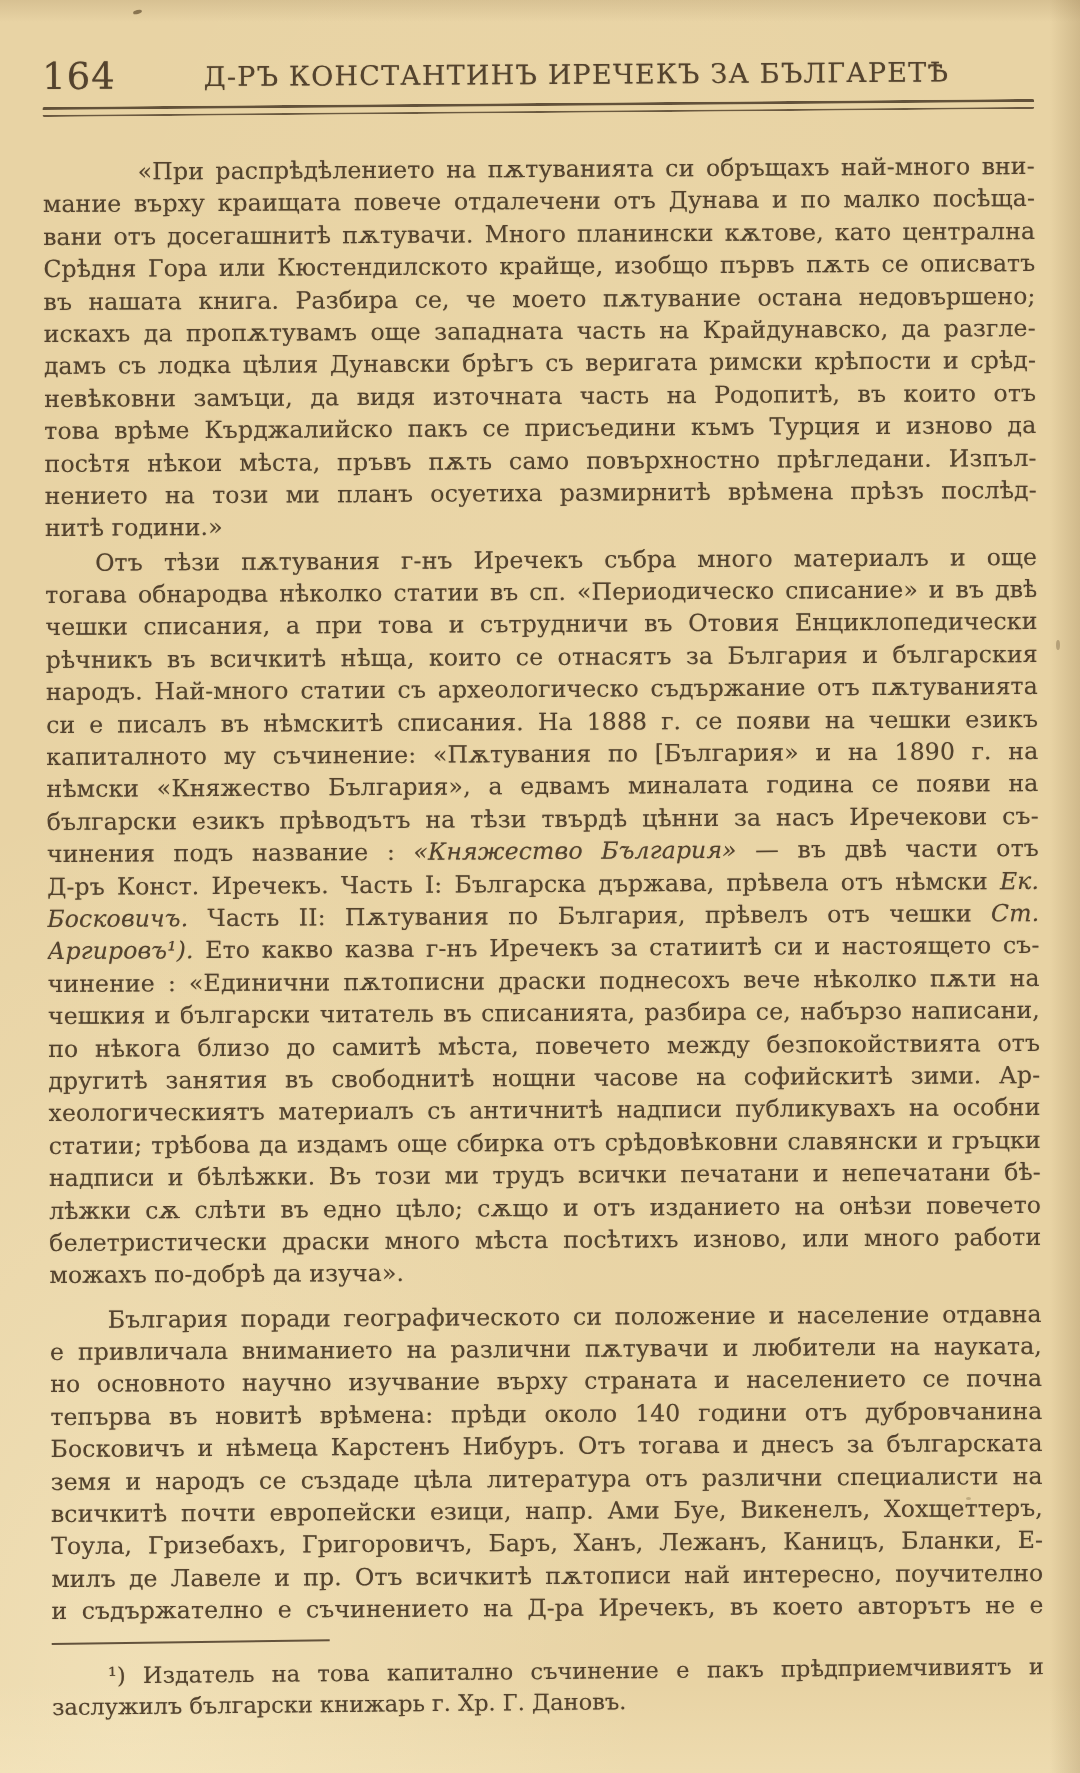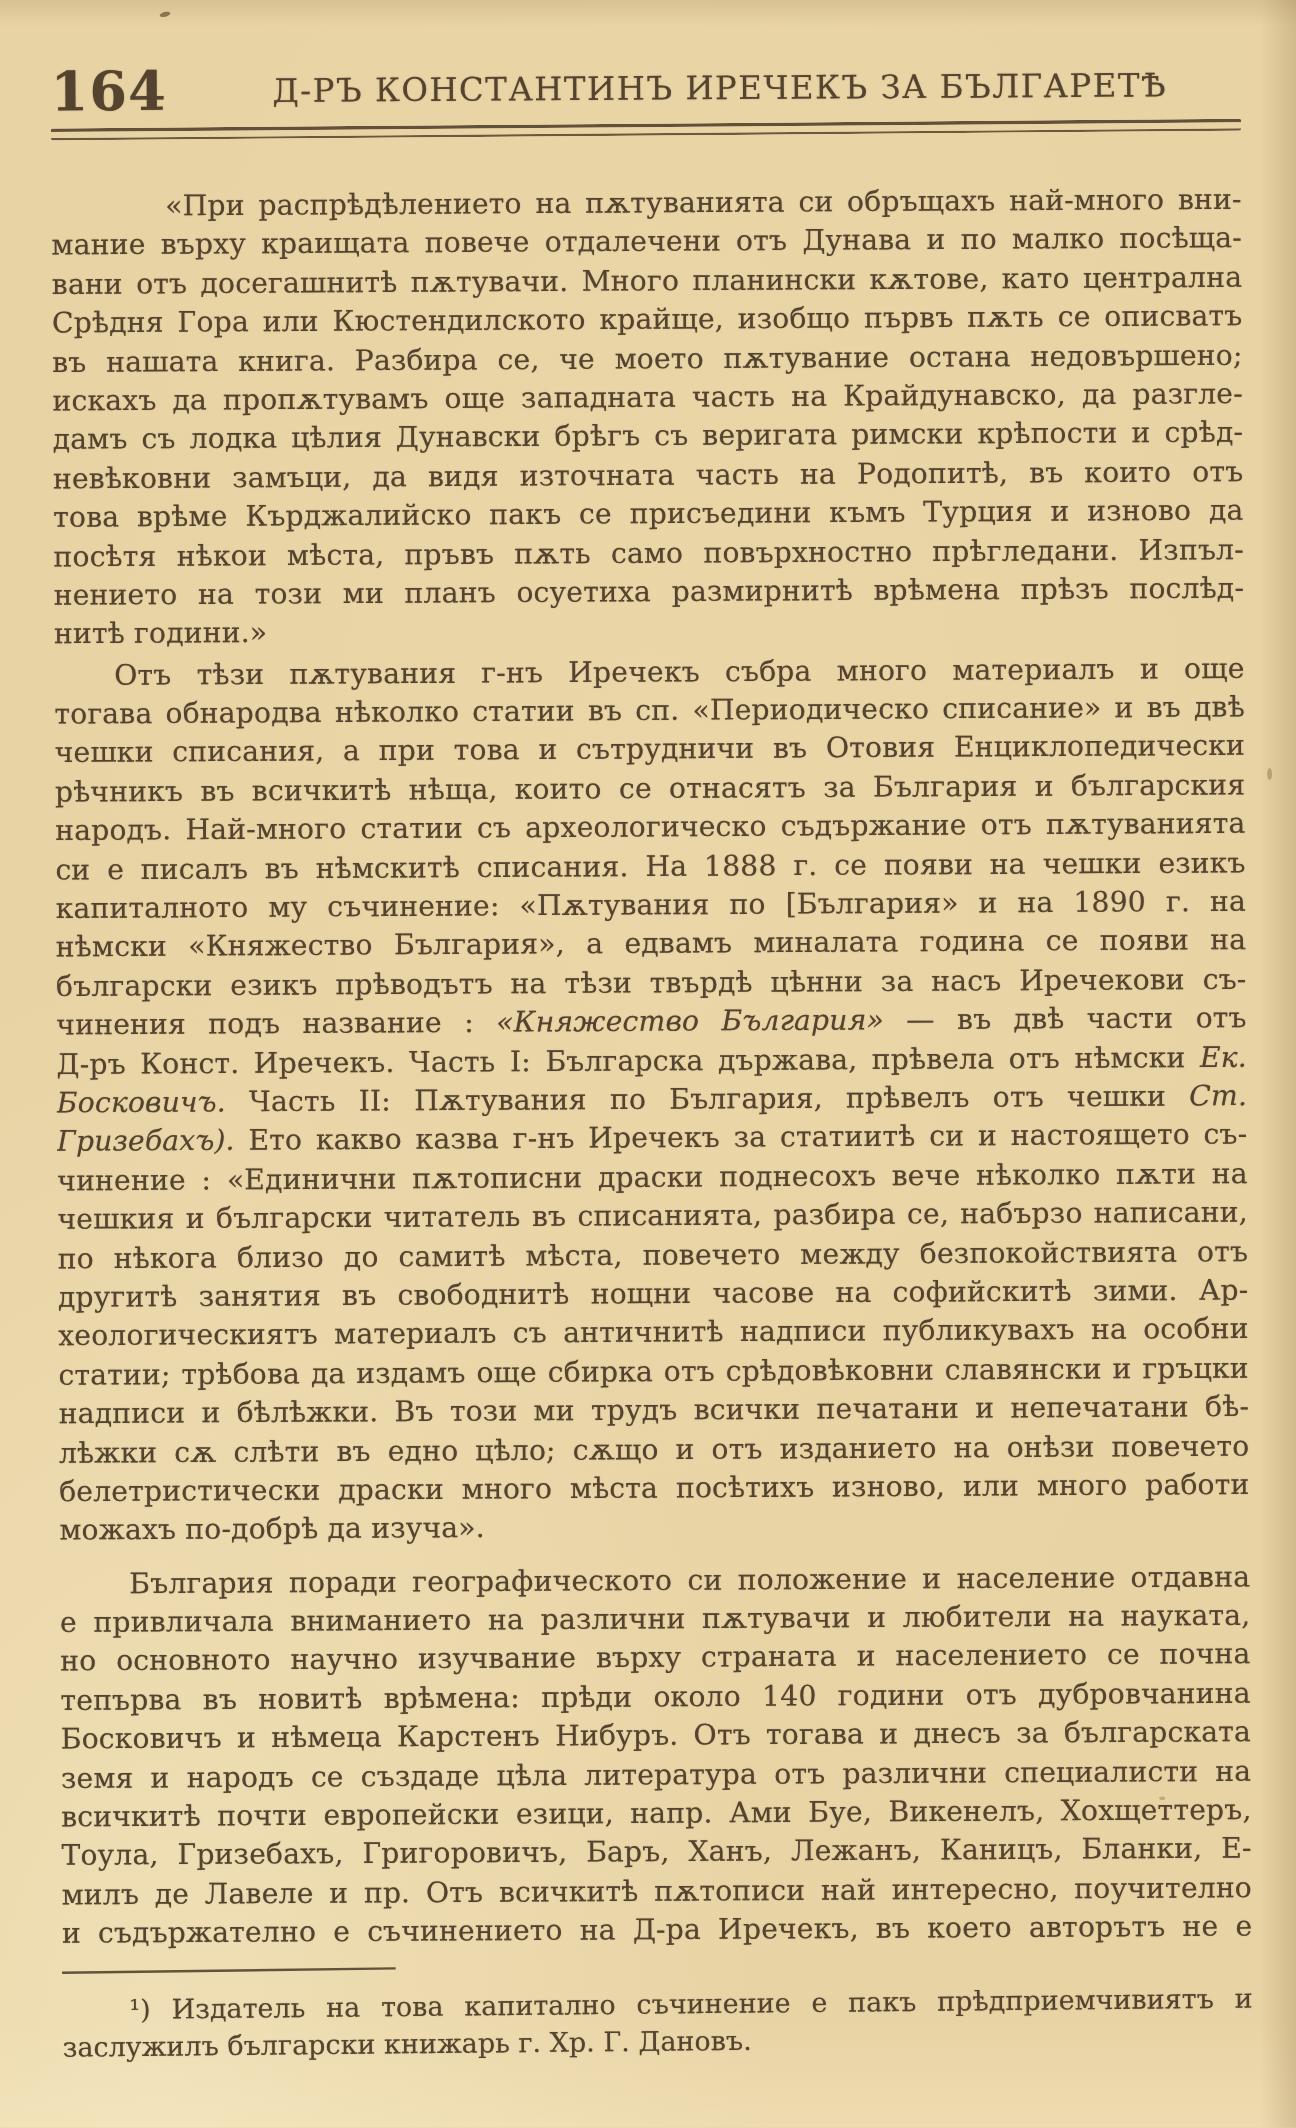--- a/index.html
+++ b/index.html
@@ -21,23 +21,22 @@
       var(--bg);
   }
   .content{
     position:absolute;left:42px;top:50px;width:992px;
     transform:rotate(-0.35deg);
     transform-origin:50% 0;
     color:var(--ink);
   }
   .hdr{display:flex;align-items:flex-end;height:44px;}
   .pagenum{
-    font-size:45px;line-height:40px;letter-spacing:1px;
+    font-size:37px;line-height:40px;letter-spacing:1px;
     text-shadow:0 0 1px rgba(84,67,46,.55);
-    font-weight:bold;
   }
   .title{
     font-size:27px;line-height:38px;letter-spacing:1.2px;margin-left:88px;
     white-space:nowrap;
     text-shadow:0 0 1px rgba(84,67,46,.5);
   }
   .rule{
     margin-top:9px;height:5px;
     border-top:3px solid rgba(74,58,39,.85);
     border-bottom:2px solid rgba(74,58,39,.8);
@@ -110,21 +109,21 @@
         <div class="line"><span>чешки списания, а при това и сътрудничи въ Отовия Енциклопедически</span></div>
         <div class="line"><span>рѣчникъ въ всичкитѣ нѣща, които се отнасятъ за България и българския</span></div>
         <div class="line"><span>народъ. Най-много статии съ археологическо съдържание отъ пѫтуванията</span></div>
         <div class="line"><span>си е писалъ въ нѣмскитѣ списания. На 1888 г. се появи на чешки езикъ</span></div>
         <div class="line"><span>капиталното му съчинение: «Пѫтувания по [България» и на 1890 г. на</span></div>
         <div class="line"><span>нѣмски «Княжество България», а едвамъ миналата година се появи на</span></div>
         <div class="line"><span>български езикъ прѣводътъ на тѣзи твърдѣ цѣнни за насъ Иречекови съ-</span></div>
         <div class="line"><span>чинения подъ название : </span><span class="it">«Княжество България»</span><span> — въ двѣ части отъ</span></div>
         <div class="line"><span>Д-ръ Конст. Иречекъ. Часть I: Българска държава, прѣвела отъ нѣмски </span><span class="it">Ек.</span></div>
         <div class="line"><span class="it">Босковичъ.</span><span> Часть II: Пѫтувания по България, прѣвелъ отъ чешки </span><span class="it">Ст.</span></div>
-        <div class="line"><span class="it">Гризебахъ).</span><span> Ето какво казва г-нъ Иречекъ за статиитѣ си и настоящето съ-</span></div>
+        <div class="line"><span class="it">Аргировъ¹).</span><span> Ето какво казва г-нъ Иречекъ за статиитѣ си и настоящето съ-</span></div>
         <div class="line"><span>чинение : «Единични пѫтописни драски поднесохъ вече нѣколко пѫти на</span></div>
         <div class="line"><span>чешкия и български читатель въ списанията, разбира се, набързо написани,</span></div>
         <div class="line"><span>по нѣкога близо до самитѣ мѣста, повечето между безпокойствията отъ</span></div>
         <div class="line"><span>другитѣ занятия въ свободнитѣ нощни часове на софийскитѣ зими. Ар-</span></div>
         <div class="line"><span>хеологическиятъ материалъ съ античнитѣ надписи публикувахъ на особни</span></div>
         <div class="line"><span>статии; трѣбова да издамъ още сбирка отъ срѣдовѣковни славянски и гръцки</span></div>
         <div class="line"><span>надписи и бѣлѣжки. Въ този ми трудъ всички печатани и непечатани бѣ-</span></div>
         <div class="line"><span>лѣжки сѫ слѣти въ едно цѣло; сѫщо и отъ изданието на онѣзи повечето</span></div>
         <div class="line"><span>белетристически драски много мѣста посѣтихъ изново, или много работи</span></div>
         <div class="line short"><span>можахъ по-добрѣ да изуча».</span></div>

